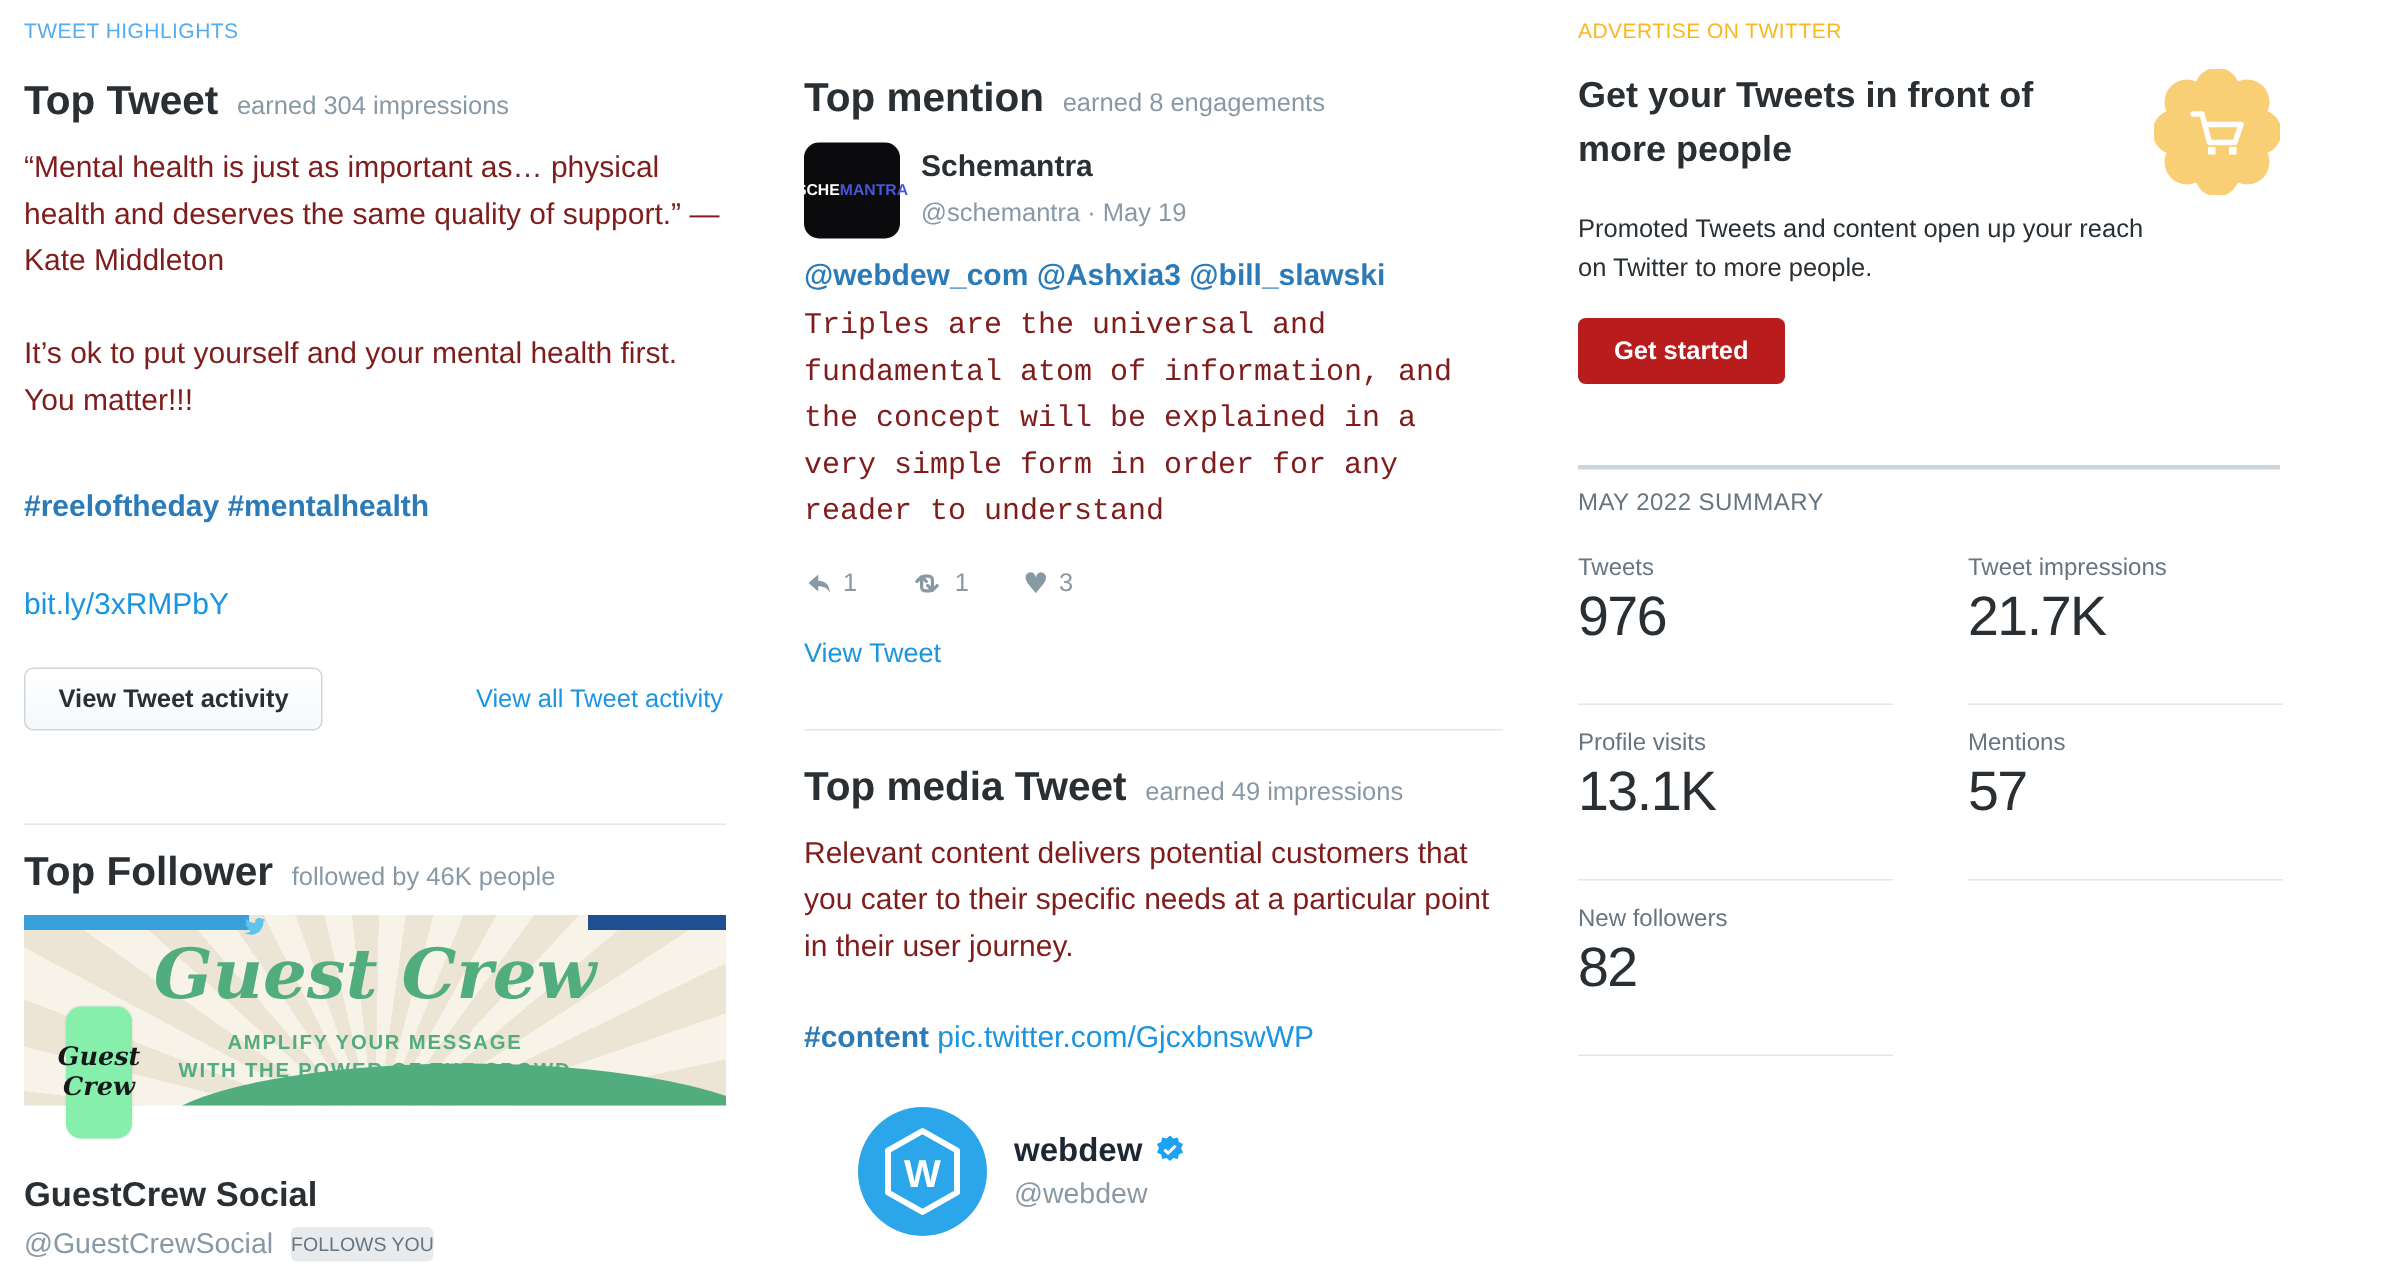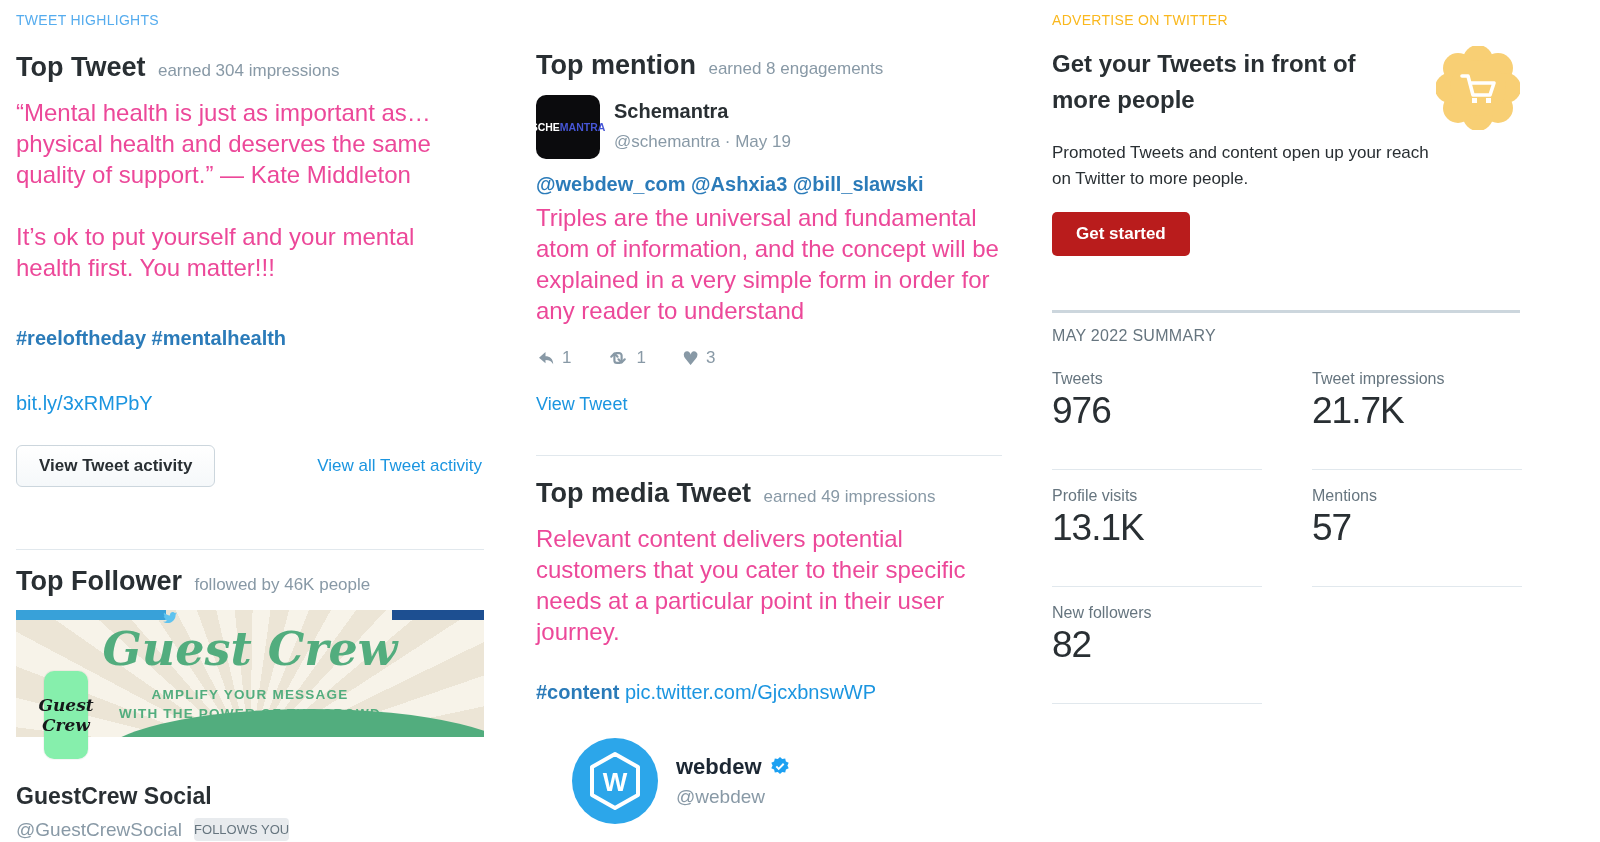--- a/index.html
+++ b/index.html
@@ -11,21 +11,21 @@
   .col-right { left:1052px; width:468px; }
 
   .section-label { font-size:14px; letter-spacing:.3px; margin-top:12px; }
   .label-blue   { color:#55acee; }
   .label-orange { color:#fab81e; }
 
   .card-head { line-height:1; }
   .card-head h2 { display:inline; font-size:27px; font-weight:bold; color:#292f33; }
   .card-head .sub { font-size:17px; color:#8899a6; margin-left:8px; }
 
-  .tweet-text { font-size:24px; line-height:31px; color:#ec4899; }
+  .tweet-text { font-size:20px; line-height:31px; color:#7f1d1d; }
   .blue-bold { color:#2b7bb9; font-weight:bold; }
   .blue-link { color:#1b95e0; text-decoration:none; }
 
   
   .lt-head { margin-top:26px; }
   .lt-p1 { margin-top:16px; }
   .lt-p2 { margin-top:31px; }
   .lt-hashtags { margin-top:44px; font-size:20px; }
   .lt-bitly { margin-top:42px; font-size:20px; display:inline-block; }
   .actions { margin-top:30px; display:flex; justify-content:space-between; align-items:center; }
@@ -63,21 +63,21 @@
 
   
   .mid-head { margin-top:52px; }
   .profile-row { margin-top:16px; display:flex; gap:14px; }
   .schemantra-avatar { width:64px; height:64px; background:#0b0b0d; border-radius:10px; flex:none;
     display:flex; align-items:center; justify-content:center; font-size:10.5px; font-weight:bold; }
   .schemantra-avatar .w { color:#fff; } .schemantra-avatar .b { color:#4656d6; }
   .profile-name { font-size:20px; font-weight:bold; margin-top:5px; }
   .profile-meta { font-size:17px; color:#8899a6; margin-top:9px; }
   .mention-line { margin-top:14px; font-size:20px; }
-  .mention-text { margin-top:6px; }
+  .mention-text { margin-top:6px;font-family:Liberation Mono, monospace; }
   .engage-row { margin-top:22px; display:flex; gap:36px; align-items:center;
     color:#8899a6; font-size:17px; }
   .engage-item { display:flex; align-items:center; gap:7px; }
   .heart-glyph { font-family:"DejaVu Sans",sans-serif; font-size:19px; line-height:1; }
   .view-tweet { display:inline-block; margin-top:26px; font-size:18px; }
   .mid-divider { margin-top:40px; }
   .media-head { margin-top:24px; }
   .media-text { margin-top:16px; }
   .content-line { margin-top:34px; font-size:20px; }
   .media-profile { margin-top:34px; margin-left:36px; display:flex; gap:18px; align-items:center; }

